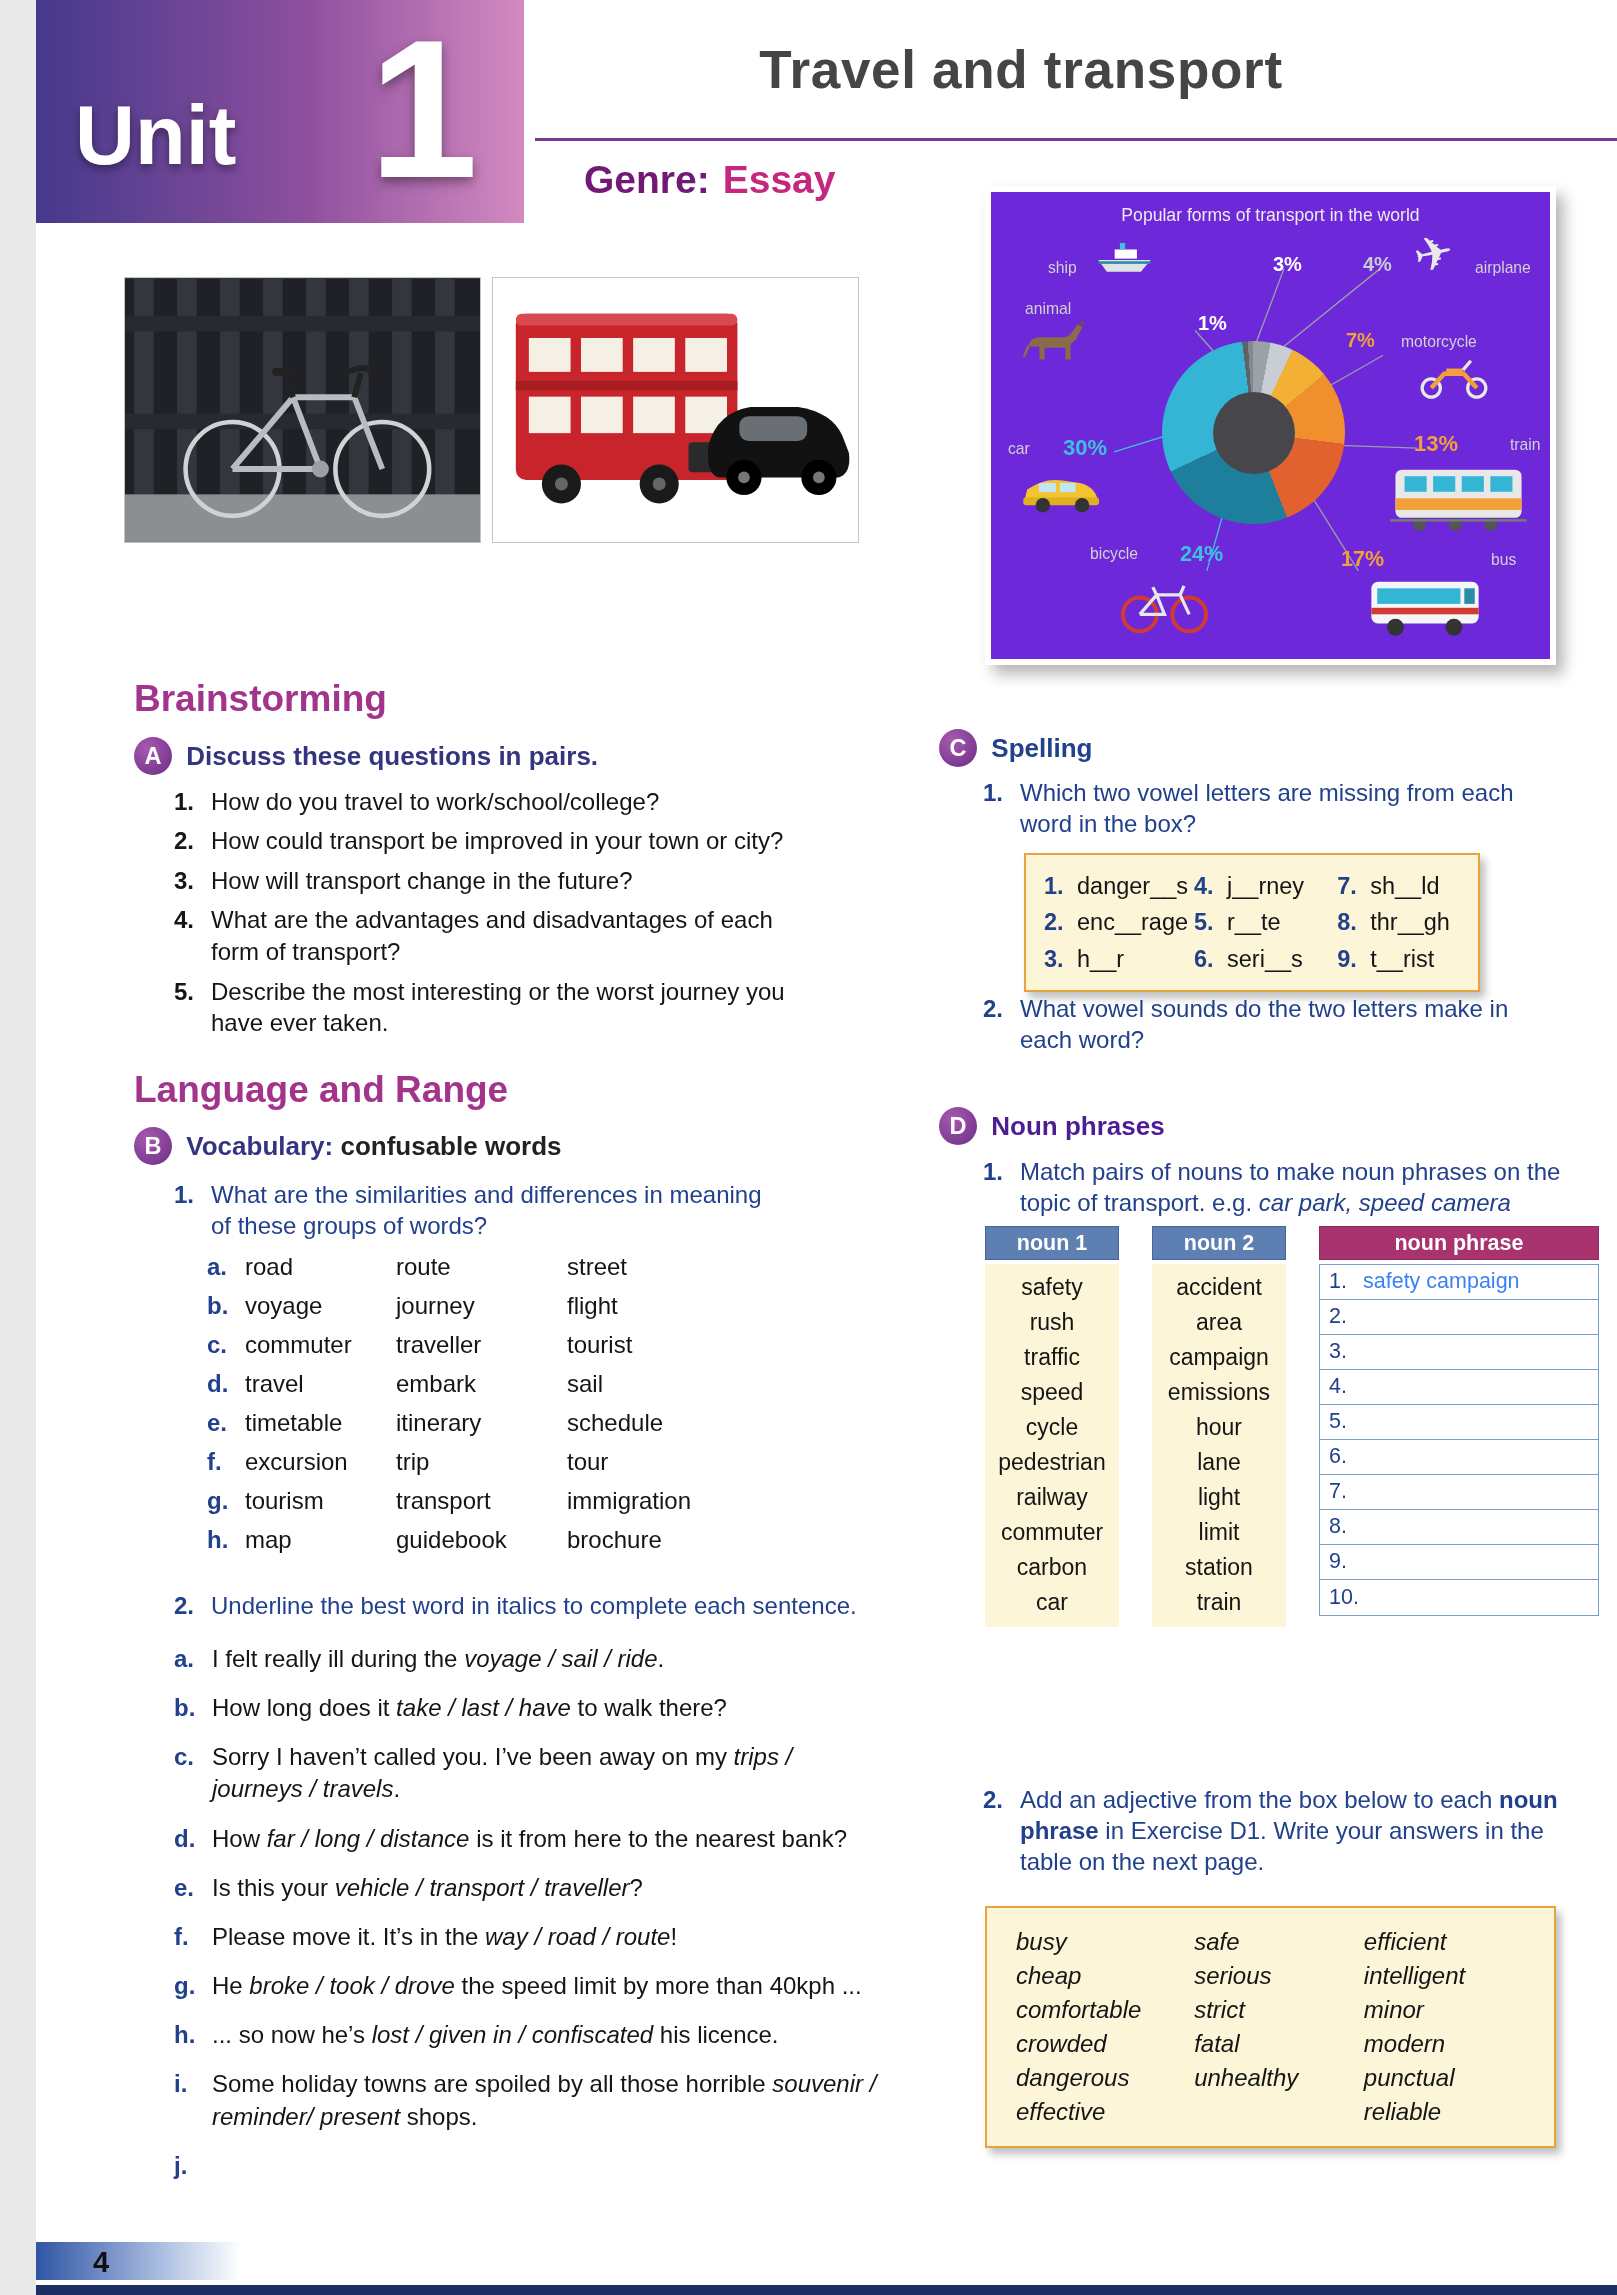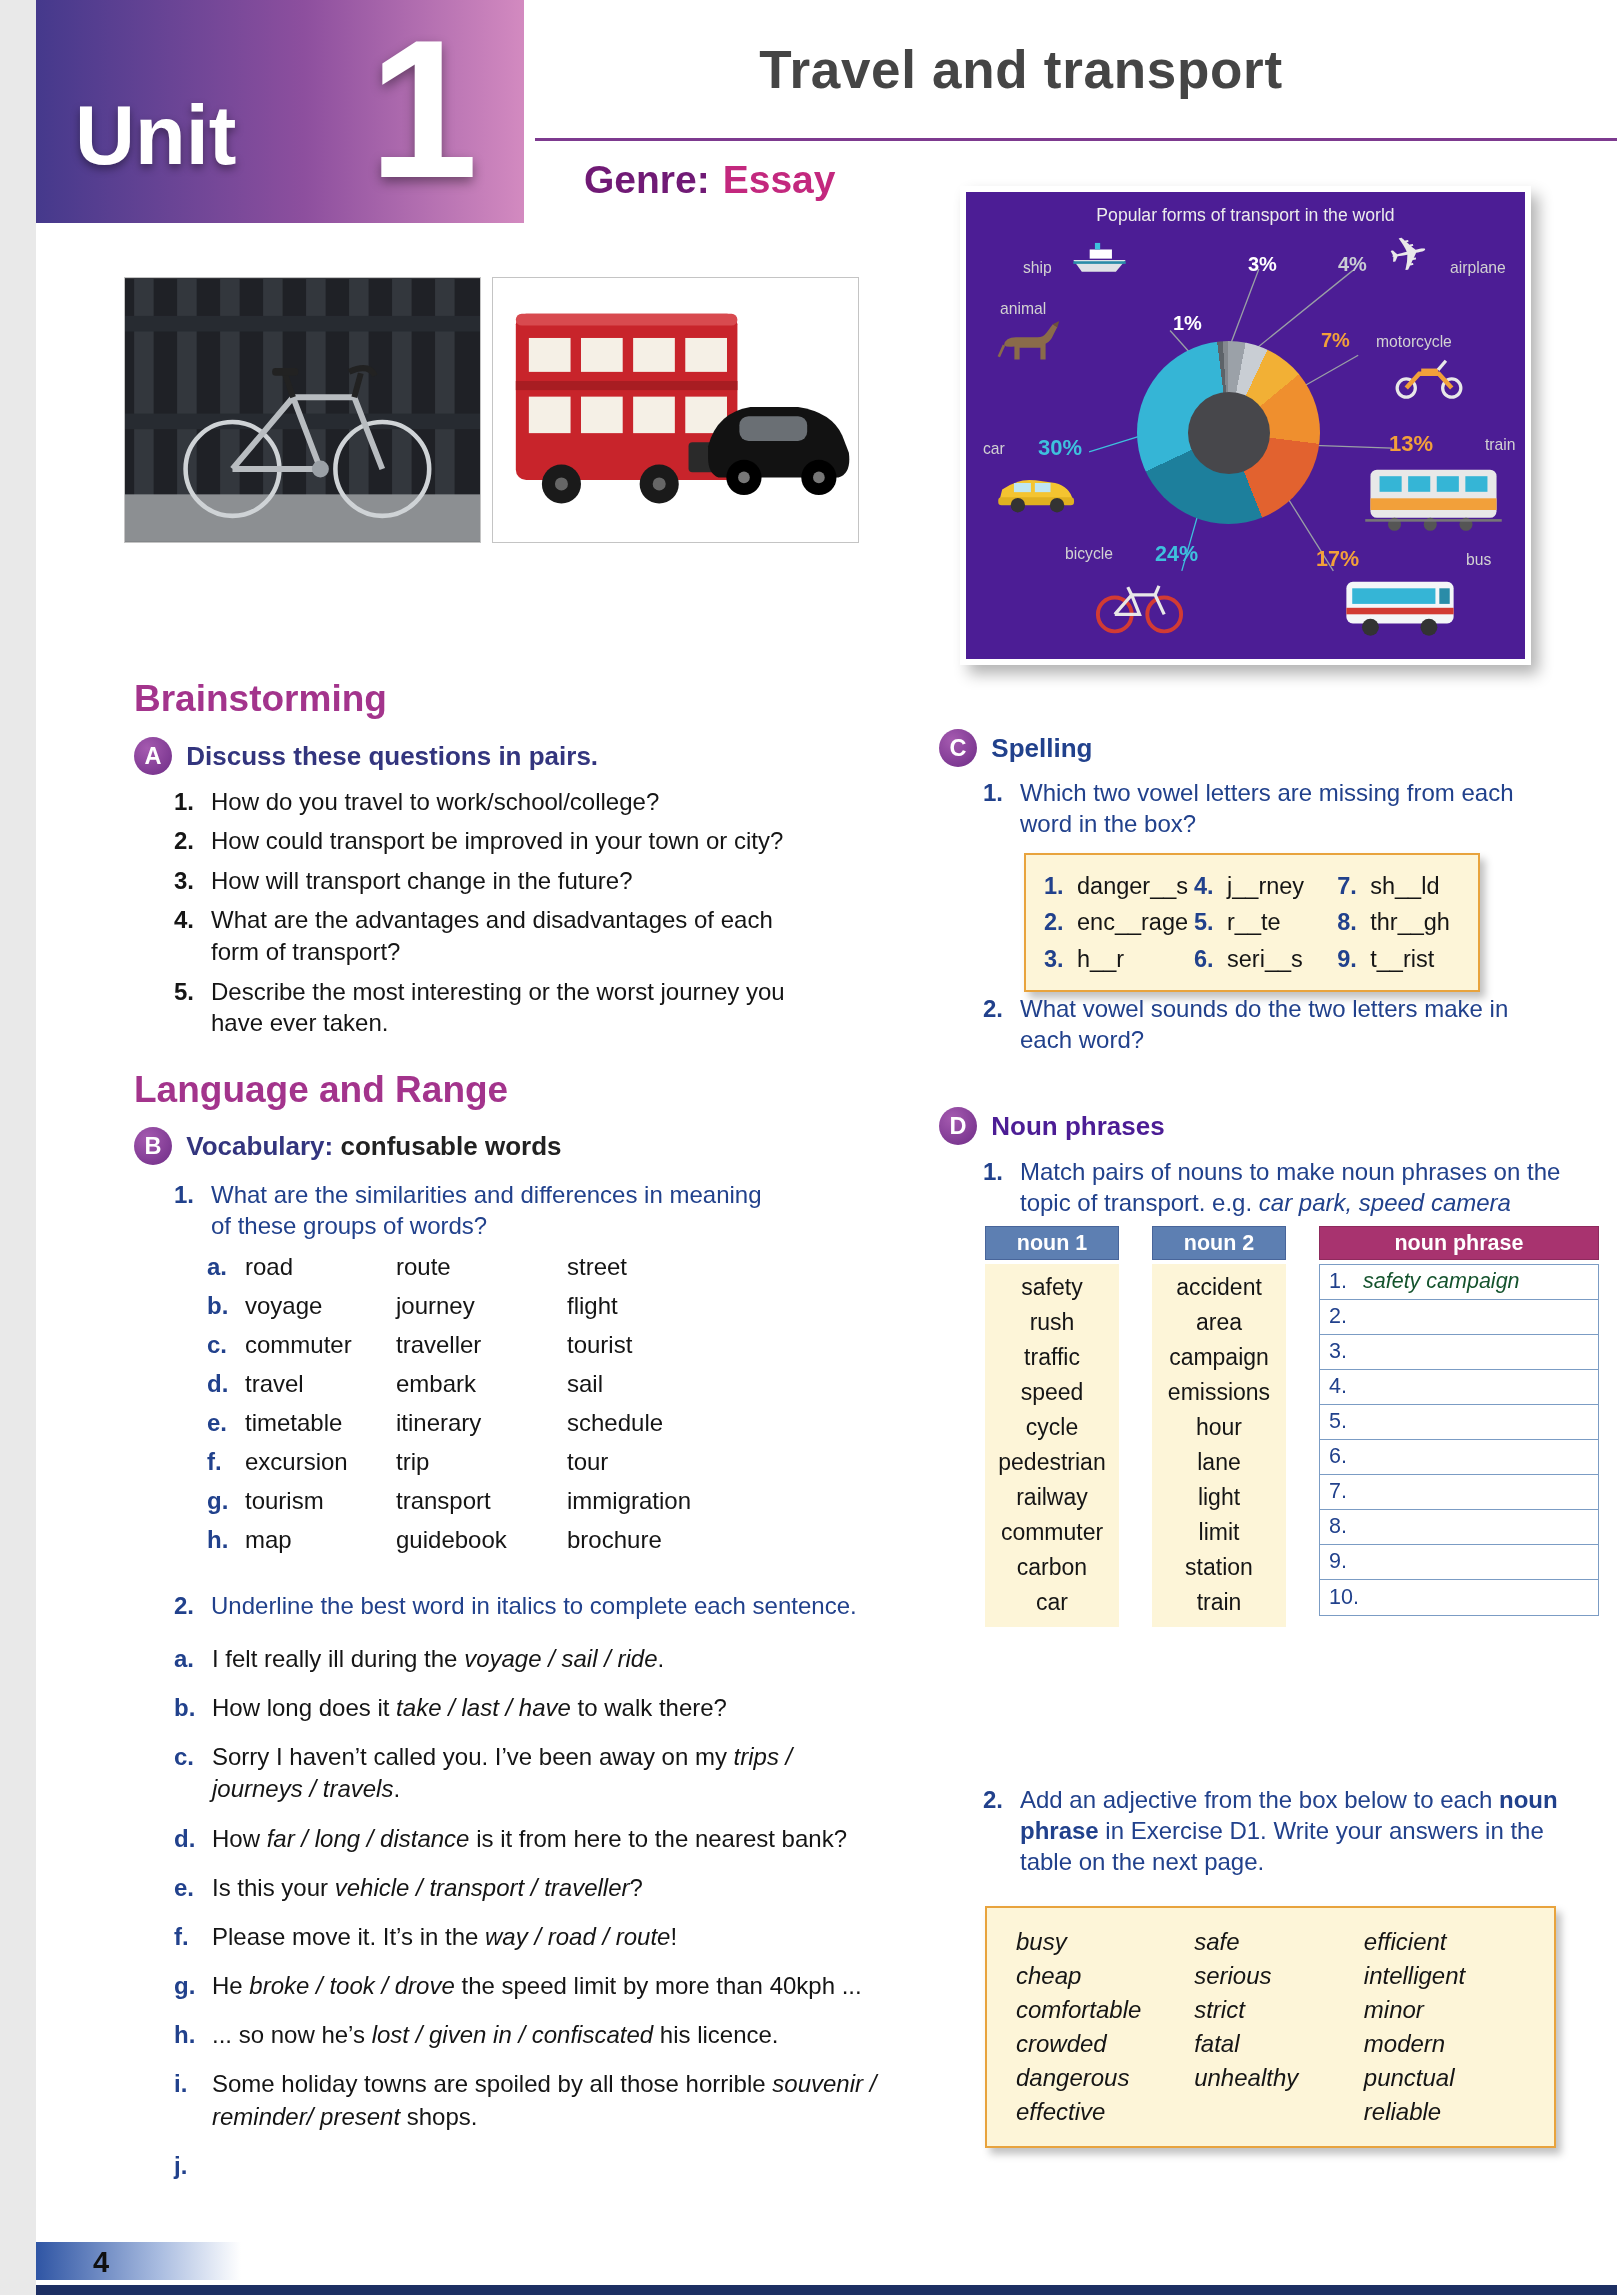--- a/index.html
+++ b/index.html
@@ -20,22 +20,22 @@
   .genre-label{color:#701a75;margin-right:13px;}
   .genre-value{color:#c3287e;}
 
   
   .photo{position:absolute;border:1.3px solid #c4c4c4;background:#fff;}
   #photo-bicycle{left:88px;top:277px;width:355px;height:264px;}
   #photo-bus-taxi{left:456px;top:277px;width:365px;height:264px;}
   .photo svg{display:block;width:100%;height:100%;}
 
   
-  .chart-frame{position:absolute;left:924px;top:186px;width:571px;height:479px;
-    border:6.5px solid #ffffff;box-shadow:7.8px 9px 14.3px rgba(0,0,0,.3);box-sizing:border-box;background:#4c1d95;}
+  .chart-frame{position:absolute;left:949px;top:186px;width:571px;height:479px;
+    border:6.5px solid #ffffff;box-shadow:7.8px 9px 14.3px rgba(0,0,0,.3);box-sizing:border-box;background:#6d28d9;}
   .chart-bg{position:relative;width:100%;height:100%;}
   .chart-title{position:absolute;top:13px;left:0;width:100%;text-align:center;color:#ececec;font-size:17.6px;}
   .donut{position:absolute;left:171px;top:149px;width:183px;height:183px;border-radius:50%;
     background:conic-gradient(#9ba1a8 0 3%,#c9ced4 3% 7%,#f2b035 7% 14%,#ef8f2e 14% 27%,
       #e2622f 27% 44%,#1d7f9c 44% 68%,#35b5d6 68% 98%,#5d6369 98% 99%,#84898f 99% 100%);}
   .donut::after{content:"";position:absolute;left:50%;top:50%;width:82px;height:82px;margin:-41px 0 0 -41px;
     border-radius:50%;background:#47474b;}
   .c-lab{position:absolute;color:#d2d2d2;font-size:15.7px;}
   .c-pct{position:absolute;font-weight:bold;font-size:20px;}
   .c-lines{position:absolute;left:0;top:0;width:100%;height:100%;}
@@ -82,21 +82,21 @@
     font-size:21.5px;font-weight:bold;display:flex;align-items:center;justify-content:center;margin-bottom:3.9px;}
   .nbody{background:#fdf5d8;padding:6.5px 0;}
   .ncell{height:35px;display:flex;align-items:center;justify-content:center;font-size:23px;color:#151515;}
   .np-table{width:280px;margin-right:0;}
   .np-head{background:#a8336f;border-color:#8e2a5d;}
   .np-body{border:1.3px solid #7b9cc4;background:#fff;padding:0;}
   .np-row{height:35px;border-bottom:1.3px solid #7b9cc4;display:flex;align-items:center;
     padding:0 9px;font-size:21.5px;box-sizing:border-box;}
   .np-row:last-child{border-bottom:none;}
   .np-num{width:34px;flex:none;color:#21418c;}
-  .np-text{font-style:italic;color:#14532d;}
+  .np-text{color:#3b82f6;}
 
   
   .adjbox{position:absolute;left:949px;top:1906px;width:571px;box-sizing:border-box;
     background:#fdf5d8;border:2px solid #e8a33d;box-shadow:4.6px 5.9px 7.8px rgba(0,0,0,.25);
     padding:17px 29px;display:grid;grid-template-columns:1.05fr 1fr 0.95fr;font-size:24px;color:#151515;}
   .adj{line-height:1.42;font-style:italic;}
 
   
   .page-strip{position:absolute;left:0;top:2242px;width:205px;height:38px;
     background:linear-gradient(90deg,#2f55a4 0%,#a9bce0 60%,#ffffff 100%);}

